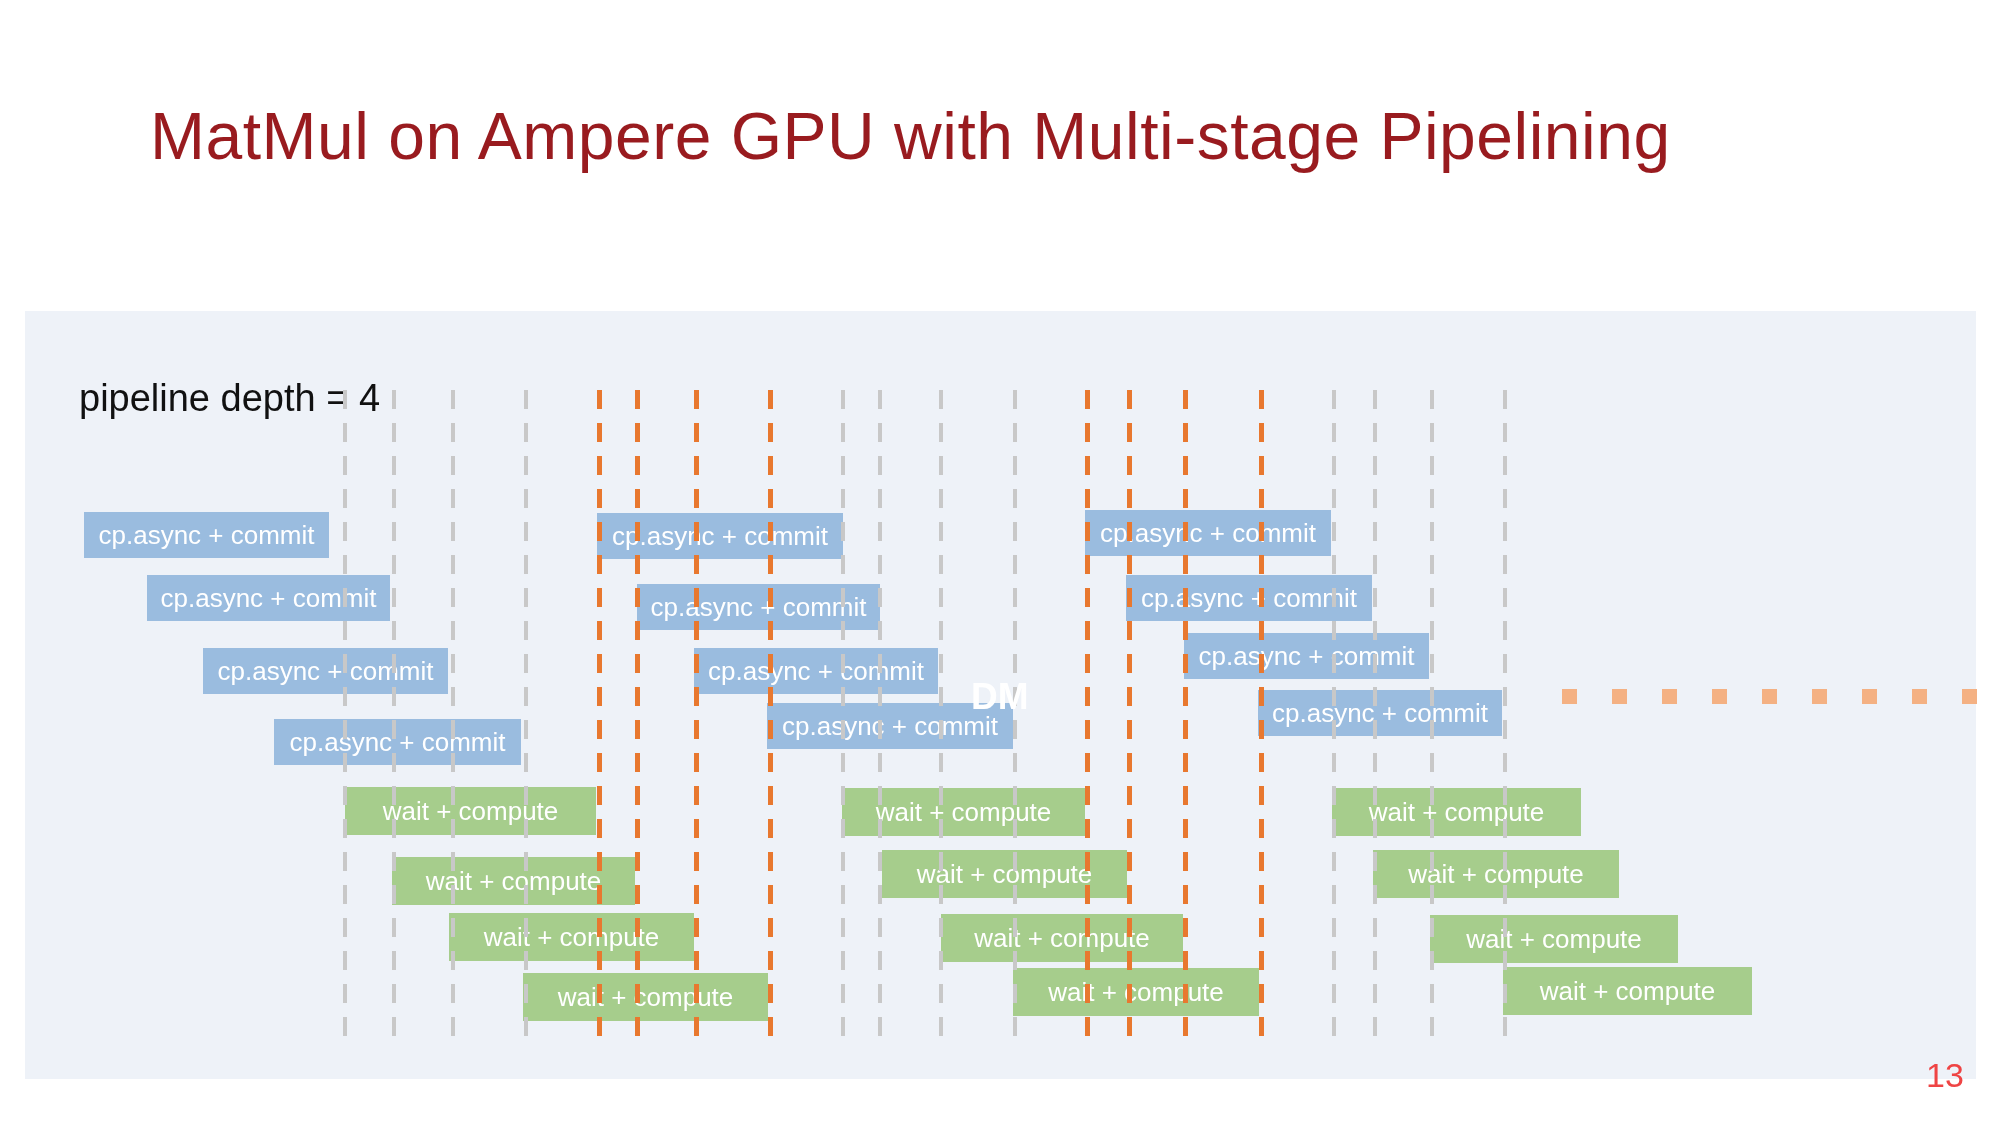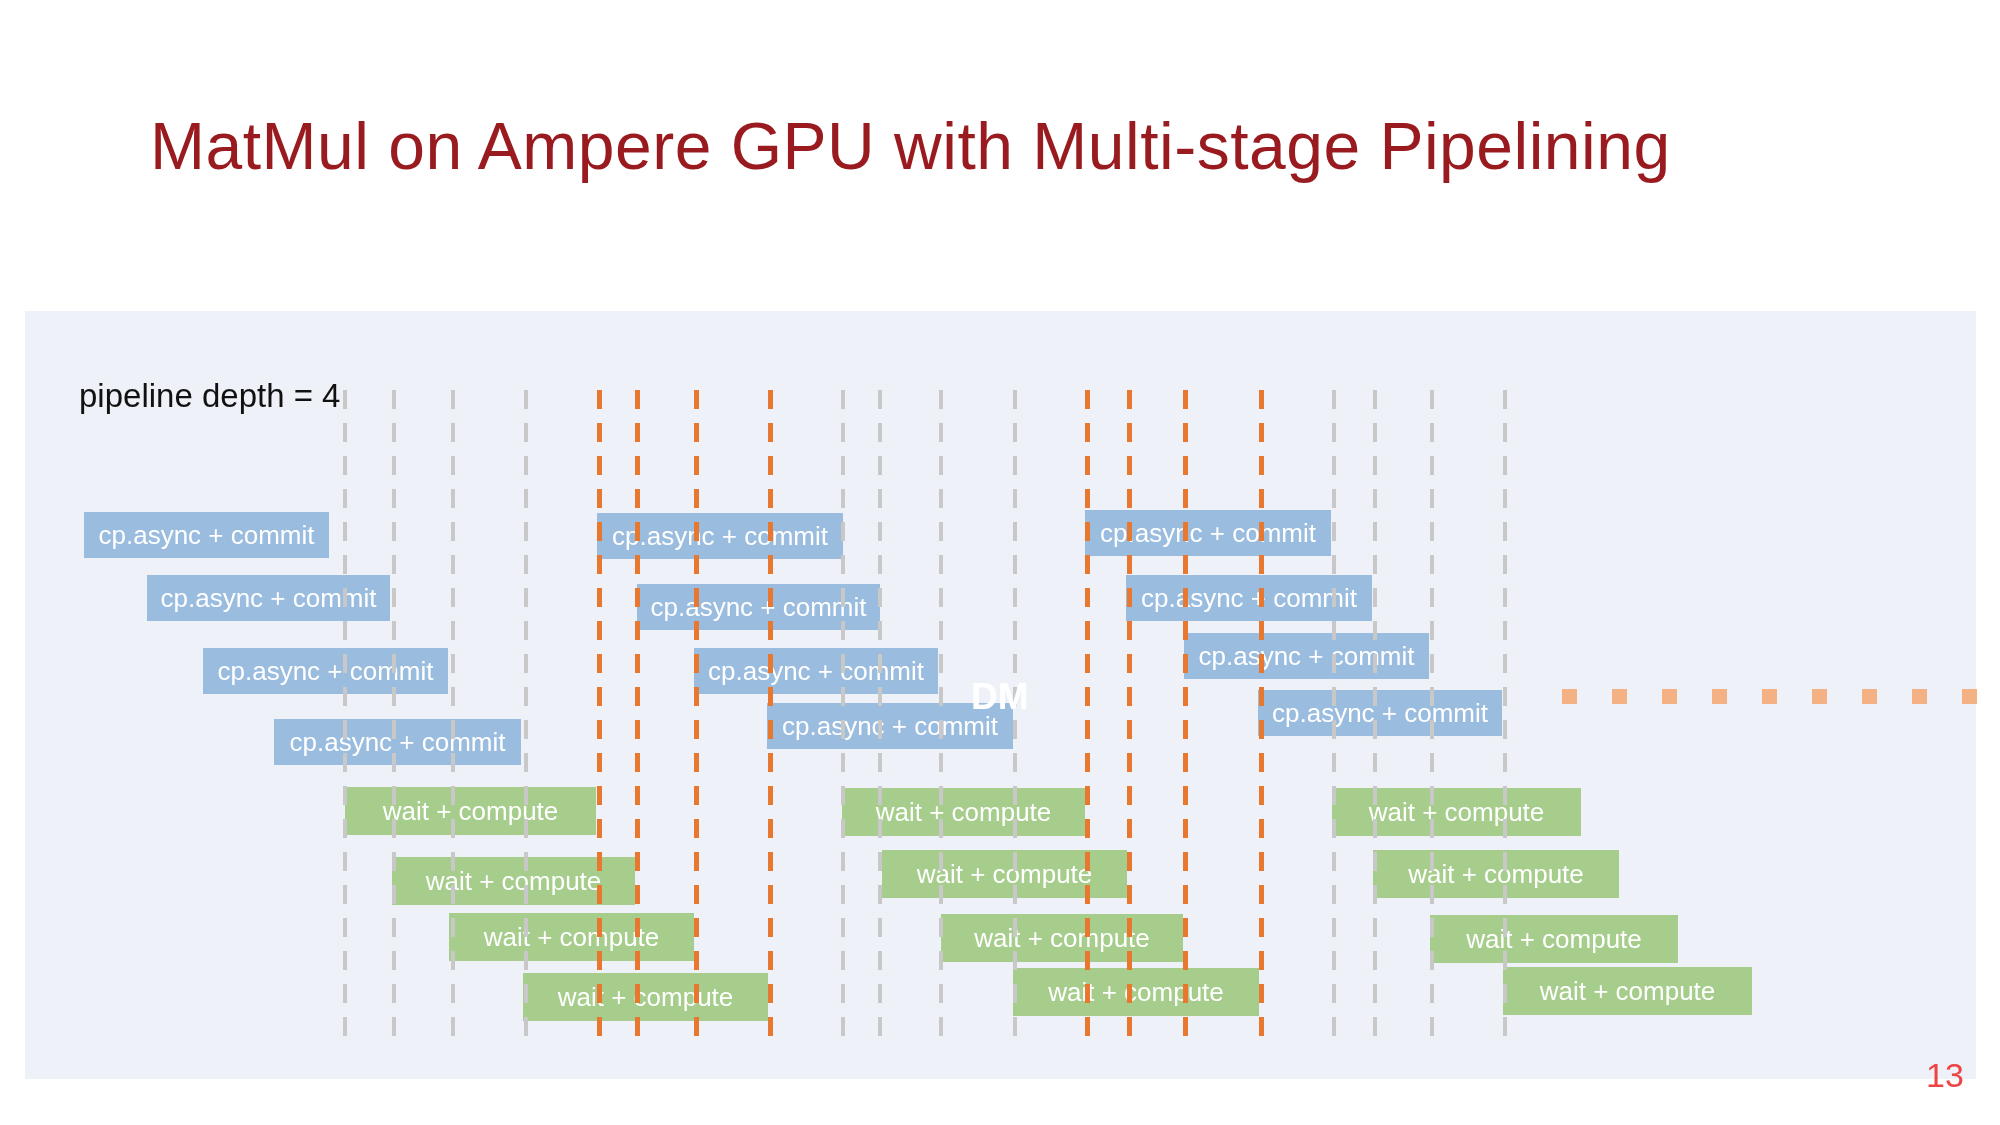--- a/index.html
+++ b/index.html
@@ -1,31 +1,31 @@
 <!DOCTYPE html>
 <html style="--title-color: #991B1F; --panel-bg: #EEF2F8; --load-bar: #9ABCDF; --compute-bar: #A6CD8C; --gray-line: #C8C8C8; --orange-line: #E8782F; --orange-dot: #F4B183;"><head>
 <meta charset="utf-8">
 <style>
   html,body{margin:0;padding:0;background:#ffffff;}
   .slide{
     position:relative;width:2000px;height:1125px;background:#ffffff;overflow:hidden;
     font-family:"Liberation Sans",sans-serif;
   }
   .slide-title{
-    position:absolute;left:150px;top:108px;
+    position:absolute;left:150px;top:98px;
     font-size:66px;font-weight:400;letter-spacing:0.5px;
     color:var(--title-color,#991B1F);white-space:nowrap;
   }
   .panel{
     position:absolute;left:25px;top:311px;width:1951px;height:768px;
     background:var(--panel-bg,#EEF2F8);
   }
   .caption{
     position:absolute;left:79px;top:377px;
-    font-size:33px;color:#111;white-space:nowrap;
+    font-size:38px;color:#111;white-space:nowrap;
   }
   .bar{
     position:absolute;display:flex;align-items:center;justify-content:center;
     color:#ffffff;font-size:26px;white-space:nowrap;
   }
   .bar.load{height:46px;background:var(--load-bar,#9ABCDF);}
   .bar.compute{height:48px;background:var(--compute-bar,#A6CD8C);}
   .vl{
     position:absolute;top:390px;height:646px;width:4px;
     background:repeating-linear-gradient(180deg,var(--gray-line,#C8C8C8) 0 19px,transparent 19px 33px);

